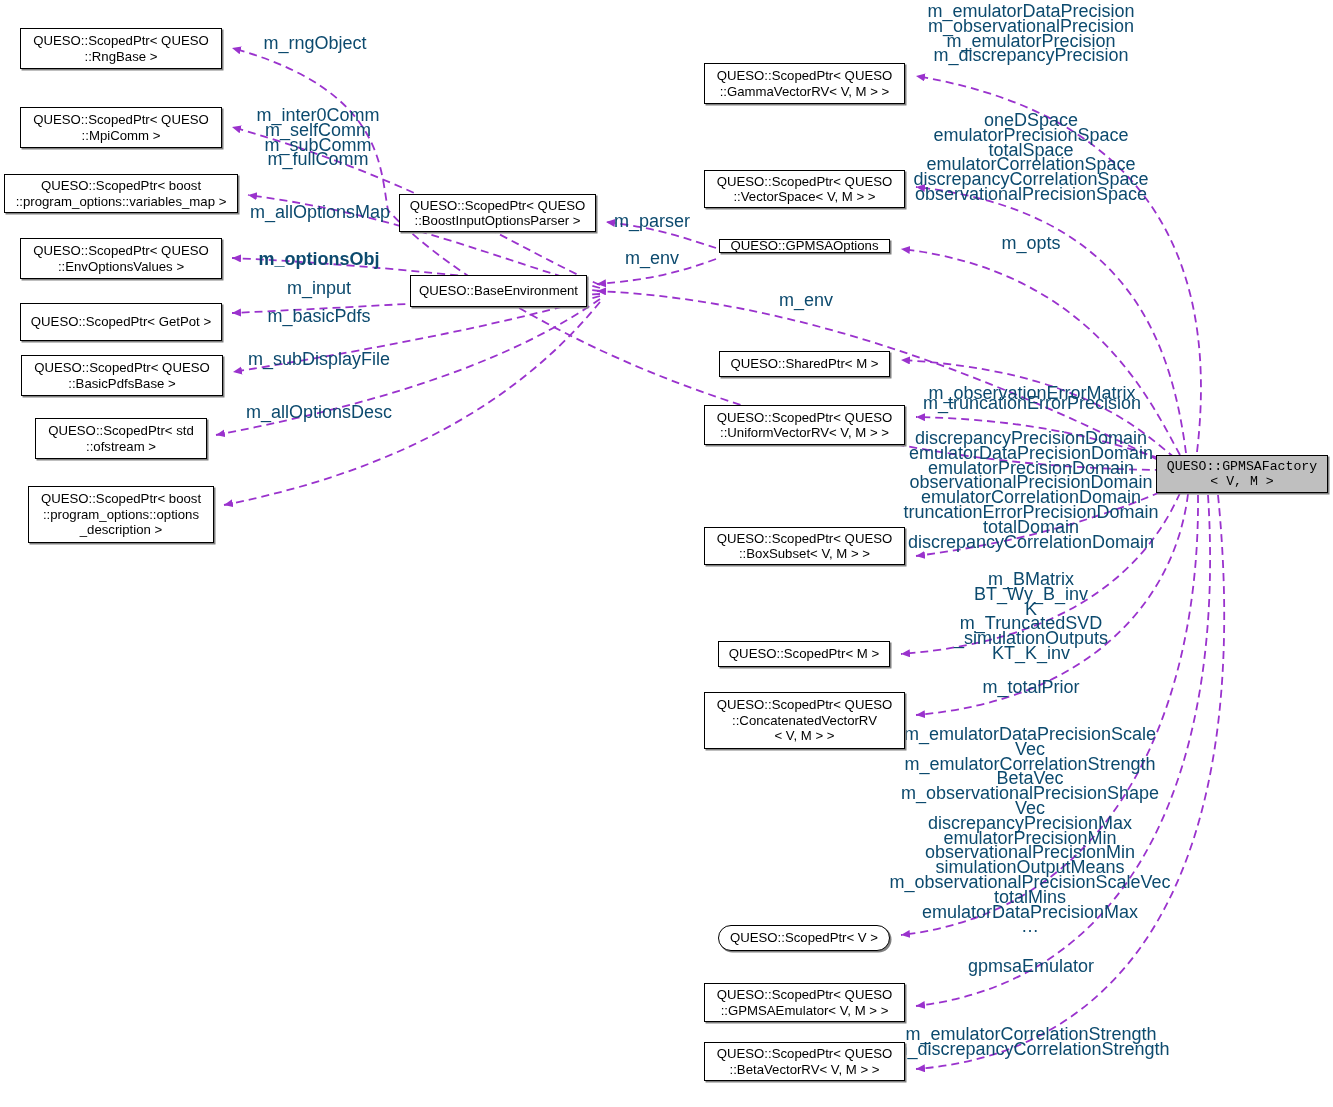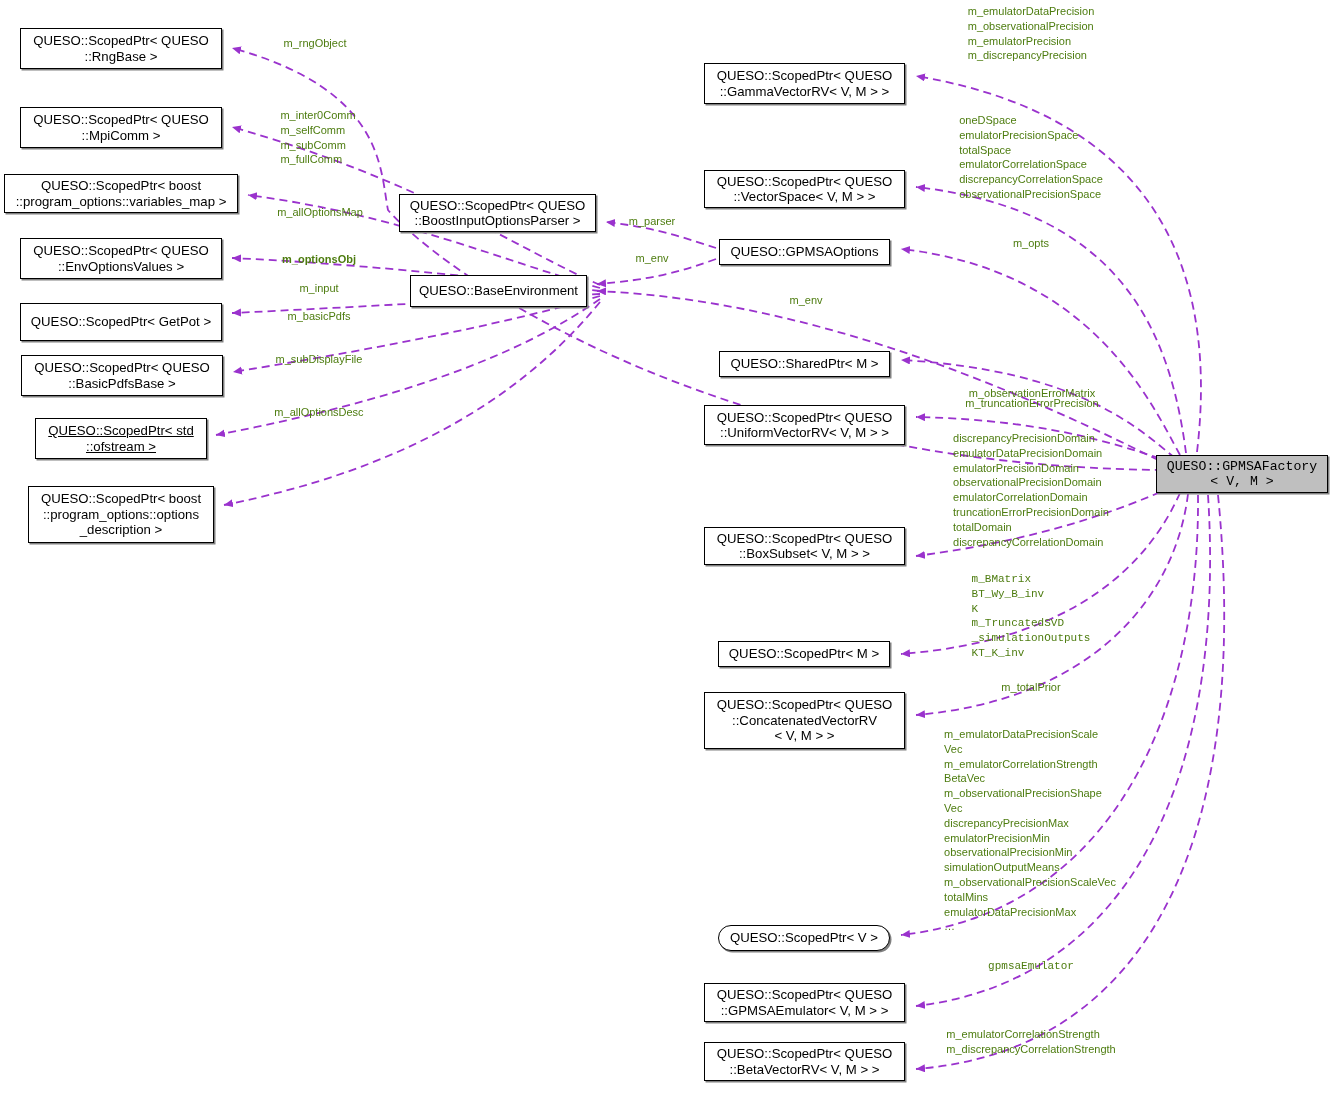--- a/index.html
+++ b/index.html
@@ -40,24 +40,24 @@
     white-space: pre-line;
     z-index: 3;
   }
   .node.focus {
     background: #bfbfbf;
     border: 1px solid #000000;
     font-family: Liberation Mono, monospace;
   }
   .edge-label {
     position: absolute;
-    font-size: 11px;
+    font-size: 18px;
     line-height: 14.8px;
-    color: #4d7c0f;
-    text-align: left;
+    color: #0c4a6e;
+    text-align: center;
     white-space: pre-line;
     z-index: 2;
     transform: translateX(-50%);
   }
 </style>
 </head>
 <body>
 
 <div id="canvas">
 
@@ -112,35 +112,35 @@
 ::RngBase &gt;</div>
   <div class="node" style="left:20px;top:107px;width:202px;height:41px;">QUESO::ScopedPtr&lt; QUESO
 ::MpiComm &gt;</div>
   <div class="node" style="left:4px;top:174px;width:234px;height:39px;">QUESO::ScopedPtr&lt; boost
 ::program_options::variables_map &gt;</div>
   <div class="node" style="left:20px;top:238px;width:202px;height:41px;">QUESO::ScopedPtr&lt; QUESO
 ::EnvOptionsValues &gt;</div>
   <div class="node" style="left:20px;top:303px;width:202px;height:38px;">QUESO::ScopedPtr&lt; GetPot &gt;</div>
   <div class="node" style="left:21px;top:355px;width:202px;height:41px;">QUESO::ScopedPtr&lt; QUESO
 ::BasicPdfsBase &gt;</div>
-  <div class="node" style="left:35px;top:418px;width:172px;height:41px;text-decoration:underline;">QUESO::ScopedPtr&lt; std
+  <div class="node" style="left:35px;top:418px;width:172px;height:41px;">QUESO::ScopedPtr&lt; std
 ::ofstream &gt;</div>
   <div class="node" style="left:28px;top:486px;width:186px;height:57px;">QUESO::ScopedPtr&lt; boost
 ::program_options::options
 _description &gt;</div>
 
   <div class="node" style="left:399px;top:194px;width:197px;height:38px;">QUESO::ScopedPtr&lt; QUESO
 ::BoostInputOptionsParser &gt;</div>
   <div class="node" style="left:410px;top:275px;width:177px;height:32px;">QUESO::BaseEnvironment</div>
 
   <div class="node" style="left:704px;top:63px;width:201px;height:41px;">QUESO::ScopedPtr&lt; QUESO
 ::GammaVectorRV&lt; V, M &gt; &gt;</div>
   <div class="node" style="left:704px;top:170px;width:201px;height:38px;">QUESO::ScopedPtr&lt; QUESO
 ::VectorSpace&lt; V, M &gt; &gt;</div>
-  <div class="node" style="left:719px;top:239px;width:171px;height:26px;">QUESO::GPMSAOptions</div>
+  <div class="node" style="left:719px;top:239px;width:171px;height:14px;">QUESO::GPMSAOptions</div>
   <div class="node" style="left:719px;top:351px;width:171px;height:26px;">QUESO::SharedPtr&lt; M &gt;</div>
   <div class="node" style="left:704px;top:405px;width:201px;height:40px;">QUESO::ScopedPtr&lt; QUESO
 ::UniformVectorRV&lt; V, M &gt; &gt;</div>
   <div class="node" style="left:704px;top:527px;width:201px;height:38px;">QUESO::ScopedPtr&lt; QUESO
 ::BoxSubset&lt; V, M &gt; &gt;</div>
   <div class="node" style="left:718px;top:641px;width:172px;height:26px;">QUESO::ScopedPtr&lt; M &gt;</div>
   <div class="node" style="left:704px;top:692px;width:201px;height:57px;">QUESO::ScopedPtr&lt; QUESO
 ::ConcatenatedVectorRV
 &lt; V, M &gt; &gt;</div>
   <div class="node" style="left:718px;top:925px;width:172px;height:26px;border-radius:13px;">QUESO::ScopedPtr&lt; V &gt;</div>
@@ -182,38 +182,38 @@
   <div class="edge-label" style="left:1032px;top:342px;margin-top:44px;">m_observationErrorMatrix</div>
   <div class="edge-label" style="left:1032px;top:396px;">m_truncationErrorPrecision</div>
   <div class="edge-label" style="left:1031px;top:431px;">discrepancyPrecisionDomain
 emulatorDataPrecisionDomain
 emulatorPrecisionDomain
 observationalPrecisionDomain
 emulatorCorrelationDomain
 truncationErrorPrecisionDomain
 totalDomain
 discrepancyCorrelationDomain</div>
-  <div class="edge-label" style="left:1031px;top:572px;font-family:Liberation Mono, monospace;">m_BMatrix
+  <div class="edge-label" style="left:1031px;top:572px;">m_BMatrix
 BT_Wy_B_inv
 K
 m_TruncatedSVD
 _simulationOutputs
 KT_K_inv</div>
   <div class="edge-label" style="left:1031px;top:680px;">m_totalPrior</div>
   <div class="edge-label" style="left:1030px;top:727px;">m_emulatorDataPrecisionScale
 Vec
 m_emulatorCorrelationStrength
 BetaVec
 m_observationalPrecisionShape
 Vec
 discrepancyPrecisionMax
 emulatorPrecisionMin
 observationalPrecisionMin
 simulationOutputMeans
 m_observationalPrecisionScaleVec
 totalMins
 emulatorDataPrecisionMax
 …</div>
-  <div class="edge-label" style="left:1031px;top:959px;font-family:Liberation Mono, monospace;">gpmsaEmulator</div>
+  <div class="edge-label" style="left:1031px;top:959px;">gpmsaEmulator</div>
   <div class="edge-label" style="left:1031px;top:1027px;">m_emulatorCorrelationStrength
 m_discrepancyCorrelationStrength</div>
 
 </div>
 
 </body></html>

